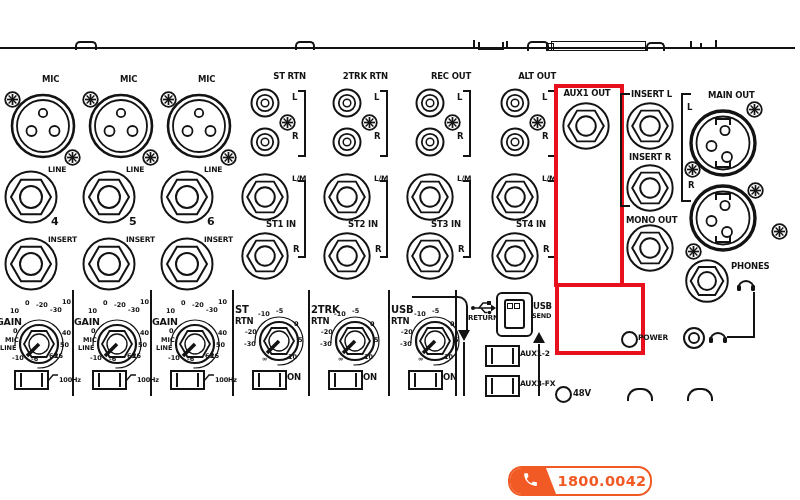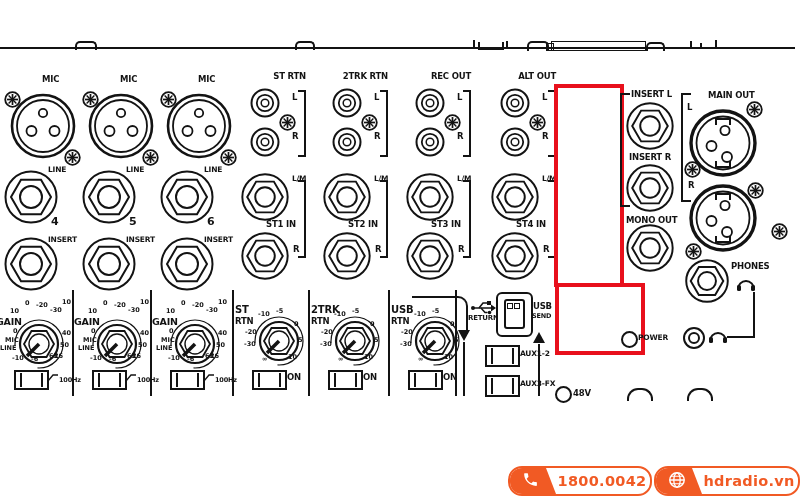--- a/index.html
+++ b/index.html
@@ -365,20 +365,28 @@
             <polygon points="47,27 37,9.7 17,9.7 7,27 17,44.3 37,44.3" fill="none" stroke="#131313" stroke-width="2.2"></polygon>
             <circle cx="27" cy="27" r="11" fill="#fff" stroke="#131313" stroke-width="2.2"></circle>
           </svg></span>
         <span class="lab lab-md" style="left:53px;top:185px">R</span>
         <div class="br-right" style="left:58px;top:120px;width:6px;height:74px"></div>
       </div>
     </div>
 
   <div class="abs" style="left:548px;top:82px;width:70px;height:196px">
 
+      <div class="aux-item">
+        <span class="lab lab-md" style="left:14px;top:7px;width:50px;text-align:center">AUX1 OUT</span>
+        <span class="ic" style="left:14px;top:20px"><svg width="48" height="48" viewBox="0 0 54 54">
+            <circle cx="27" cy="27" r="25.5" fill="#fff" stroke="#131313" stroke-width="2.2"></circle>
+            <polygon points="47,27 37,9.7 17,9.7 7,27 17,44.3 37,44.3" fill="none" stroke="#131313" stroke-width="2.2"></polygon>
+            <circle cx="27" cy="27" r="11" fill="#fff" stroke="#131313" stroke-width="2.2"></circle>
+          </svg></span>
+      </div>
 
 
     </div>
   <div class="redbox" style="left:554px;top:84px;width:62px;height:195px"></div>
 
   <div class="abs" style="left:620px;top:88px;width:85px;height:180px">
     <div class="br-left" style="left:0;top:5px;width:8px;height:110px"></div>
     <span class="lab lab-md" style="left:11px;top:2px">INSERT L</span>
     <span class="ic" style="left:6px;top:14px"><svg width="48" height="48" viewBox="0 0 54 54">
           <circle cx="27" cy="27" r="25.5" fill="#fff" stroke="#131313" stroke-width="2.2"></circle>
@@ -687,27 +695,15 @@
 
   <div class="abs" style="left:500px;top:462px;width:300px;height:34px">
     <div class="pill" style="left:8px;top:4px;width:140px">
       <div class="cap">
           <span class="ic"><svg width="17" height="17" viewBox="0 0 24 24">
               <path fill="#fff" d="M6.6 10.8c1.4 2.8 3.8 5.1 6.6 6.6l2.2-2.2c.3-.3.7-.4 1-.2 1.1.4 2.3.6 3.6.6.6 0 1 .4 1 1V20c0 .6-.4 1-1 1C10.6 21 3 13.4 3 4c0-.6.4-1 1-1h3.5c.6 0 1 .4 1 1 0 1.2.2 2.4.6 3.6.1.3 0 .7-.2 1l-2.3 2.2z"></path>
             </svg></span>
         </div>
       <div class="txt">1800.0042</div>
     </div>
-    <div class="pill" style="left:154px;top:4px;width:142px">
-      <div class="cap">
-          <span class="ic"><svg width="18" height="18" viewBox="0 0 18 18">
-              <circle cx="9" cy="9" r="7.2" fill="none" stroke="#fff" stroke-width="1.5"></circle>
-              <ellipse cx="9" cy="9" rx="3.2" ry="7.2" fill="none" stroke="#fff" stroke-width="1.3"></ellipse>
-              <line x1="1.8" y1="9" x2="16.2" y2="9" stroke="#fff" stroke-width="1.3"></line>
-              <line x1="2.8" y1="5.2" x2="15.2" y2="5.2" stroke="#fff" stroke-width="1.1"></line>
-              <line x1="2.8" y1="12.8" x2="15.2" y2="12.8" stroke="#fff" stroke-width="1.1"></line>
-            </svg></span>
-        </div>
-      <div class="txt">hdradio.vn</div>
-    </div>
   </div>
 
 </div>
 
 </body></html>

